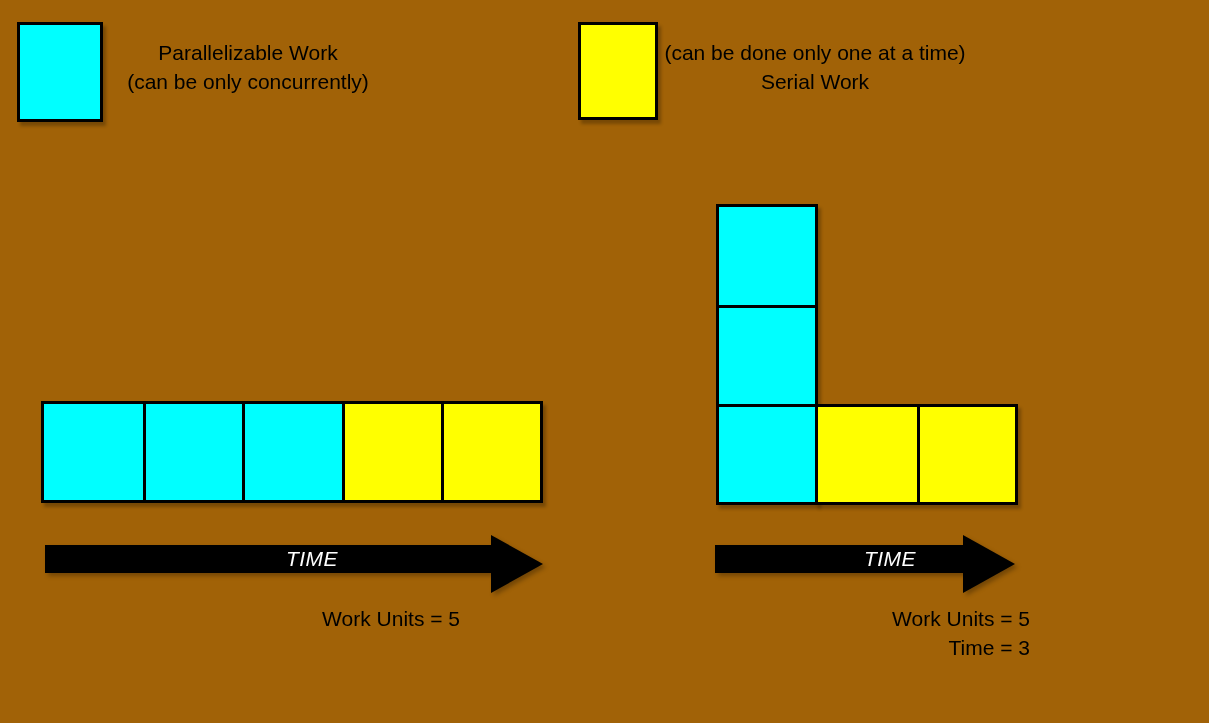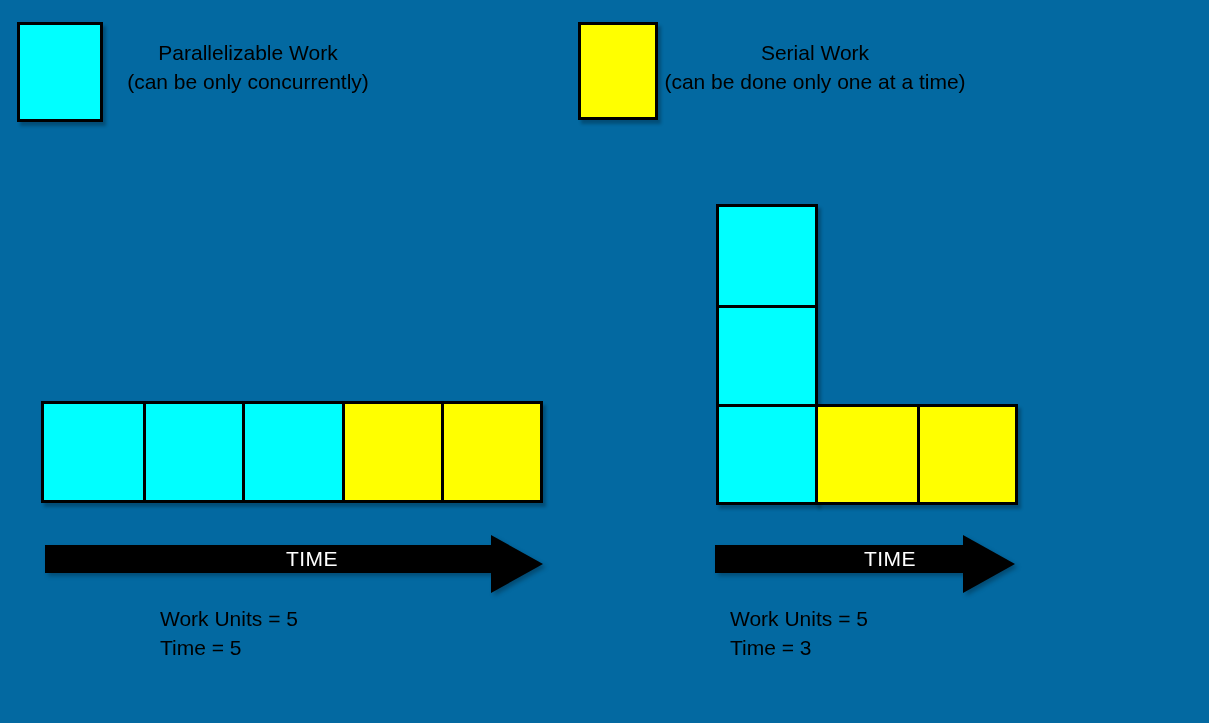--- a/index.html
+++ b/index.html
@@ -5,21 +5,21 @@
   * { margin: 0; padding: 0; box-sizing: border-box; }
   html, body { background: #ffffff; }
   body {
     font-family: "Liberation Sans", sans-serif;
     color: #000000;
   }
   .canvas {
     position: relative;
     width: 1209px;
     height: 723px;
-    background: #0369a1;
+    background: #a16207;
     overflow: hidden;
   }
 
   
   .swatch {
     position: absolute;
     border: 3px solid #000000;
     box-shadow: 3px 4px 3px rgba(0,0,0,0.25);
   }
   .swatch-parallel { left: 17px;  top: 22px; width: 86px; height: 100px; }
@@ -60,20 +60,21 @@
   .row-right {
     left: 815px; top: 404px; width: 203px; height: 101px;
     grid-template-columns: repeat(2, 1fr);
   }
   .row-right .cell + .cell { border-left: 3px solid #000000; }
 
   
   .arrow {
     position: absolute;
     filter: drop-shadow(3px 3px 2px rgba(0,0,0,0.28));
+    font-style: italic;
   }
   .arrow-left  { left: 45px;  top: 535px; width: 498px; height: 58px; }
   .arrow-right { left: 715px; top: 535px; width: 300px; height: 58px; }
   .arrow .bar {
     position: absolute;
     left: 0; right: 40px; top: 10px; height: 28px;
     background: #000000;
   }
   .arrow .head {
     position: absolute;
@@ -89,42 +90,42 @@
     font-size: 21px;
     letter-spacing: 0.5px;
   }
   .arrow-left  .label { transform: translateX(18px); }
   .arrow-right .label { transform: translateX(25px); }
 
   
   .stats {
     position: absolute;
     width: 300px;
-    text-align: left;
+    text-align: right;
     font-size: 21px;
     line-height: 29px;
   }
   .stats-left  { left: 160px; top: 604px; }
   .stats-right { left: 730px; top: 604px; }
 </style>
 </head>
 <body>
 
 <div class="canvas">
 
   <div class="swatch swatch-parallel" style="background-color: rgb(0, 255, 255);"></div>
   <div class="legend-text legend-text-parallel">
     <div>Parallelizable Work</div>
     <div>(can be only concurrently)</div>
   </div>
 
   <div class="swatch swatch-serial" style="background-color: rgb(255, 255, 0);"></div>
   <div class="legend-text legend-text-serial">
+    <div>(can be done only one at a time)</div>
     <div>Serial Work</div>
-    <div>(can be done only one at a time)</div>
   </div>
 
   <div class="block-grid row-left">
     <div class="cell" style="background-color: rgb(0, 255, 255);"></div>
     <div class="cell" style="background-color: rgb(0, 255, 255);"></div>
     <div class="cell" style="background-color: rgb(0, 255, 255);"></div>
     <div class="cell" style="background-color: rgb(255, 255, 0);"></div>
     <div class="cell" style="background-color: rgb(255, 255, 0);"></div>
   </div>
 
@@ -146,21 +147,20 @@
   </div>
 
   <div class="arrow arrow-right">
     <div class="bar" style="background-color: rgb(0, 0, 0);"></div>
     <div class="head" style="background-color: rgb(0, 0, 0);"></div>
     <div class="label">TIME</div>
   </div>
 
   <div class="stats stats-left">
     <div>Work Units = 5</div>
-    <div>Time = 5</div>
   </div>
 
   <div class="stats stats-right">
     <div>Work Units = 5</div>
     <div>Time = 3</div>
   </div>
 
 </div>
 
 </body></html>

